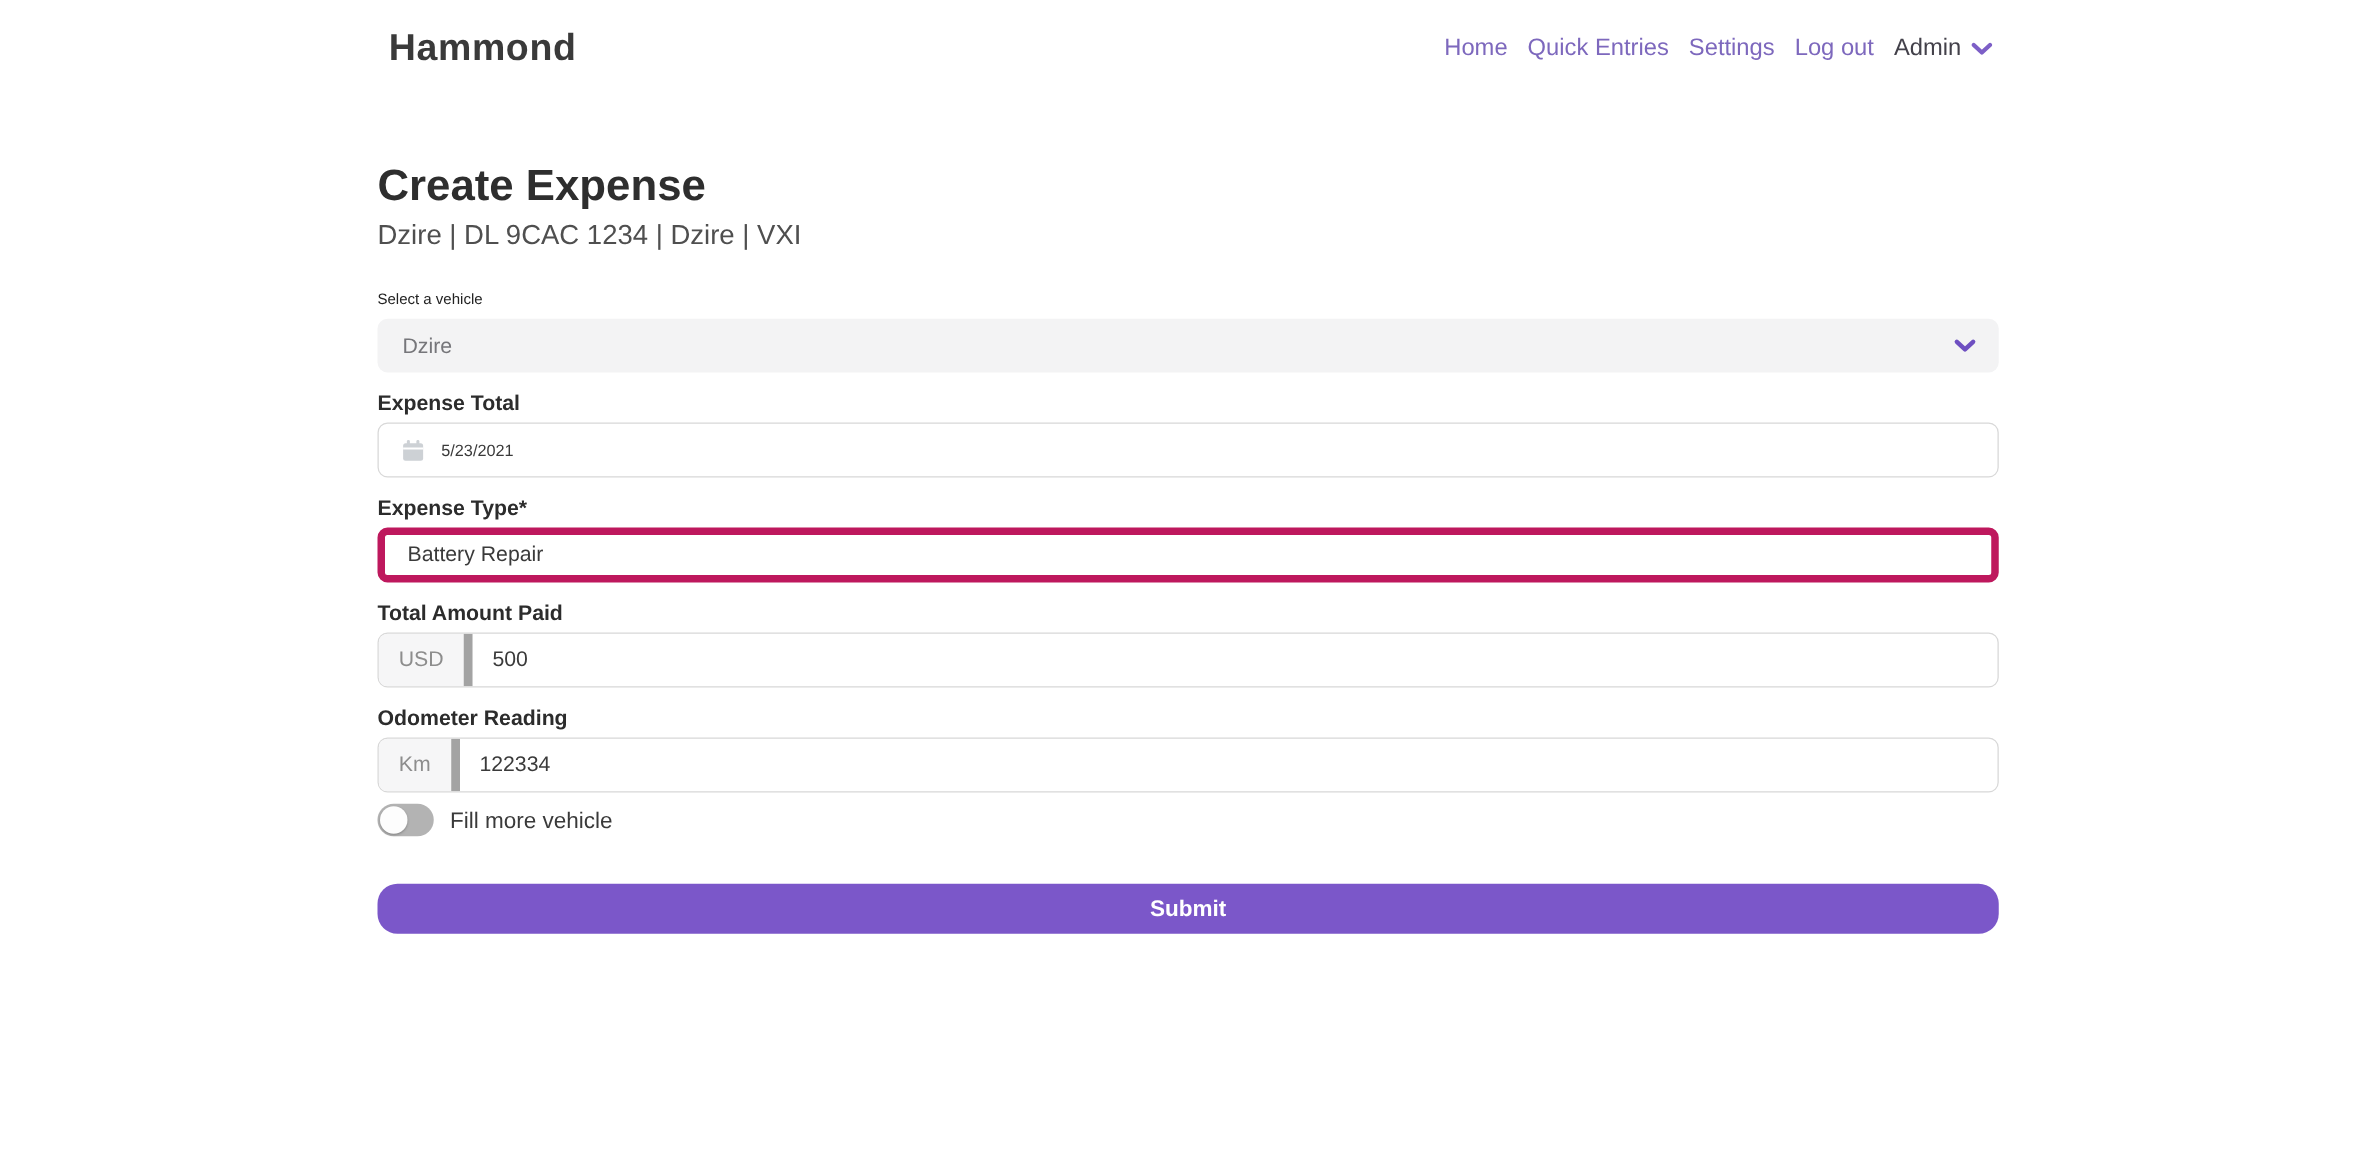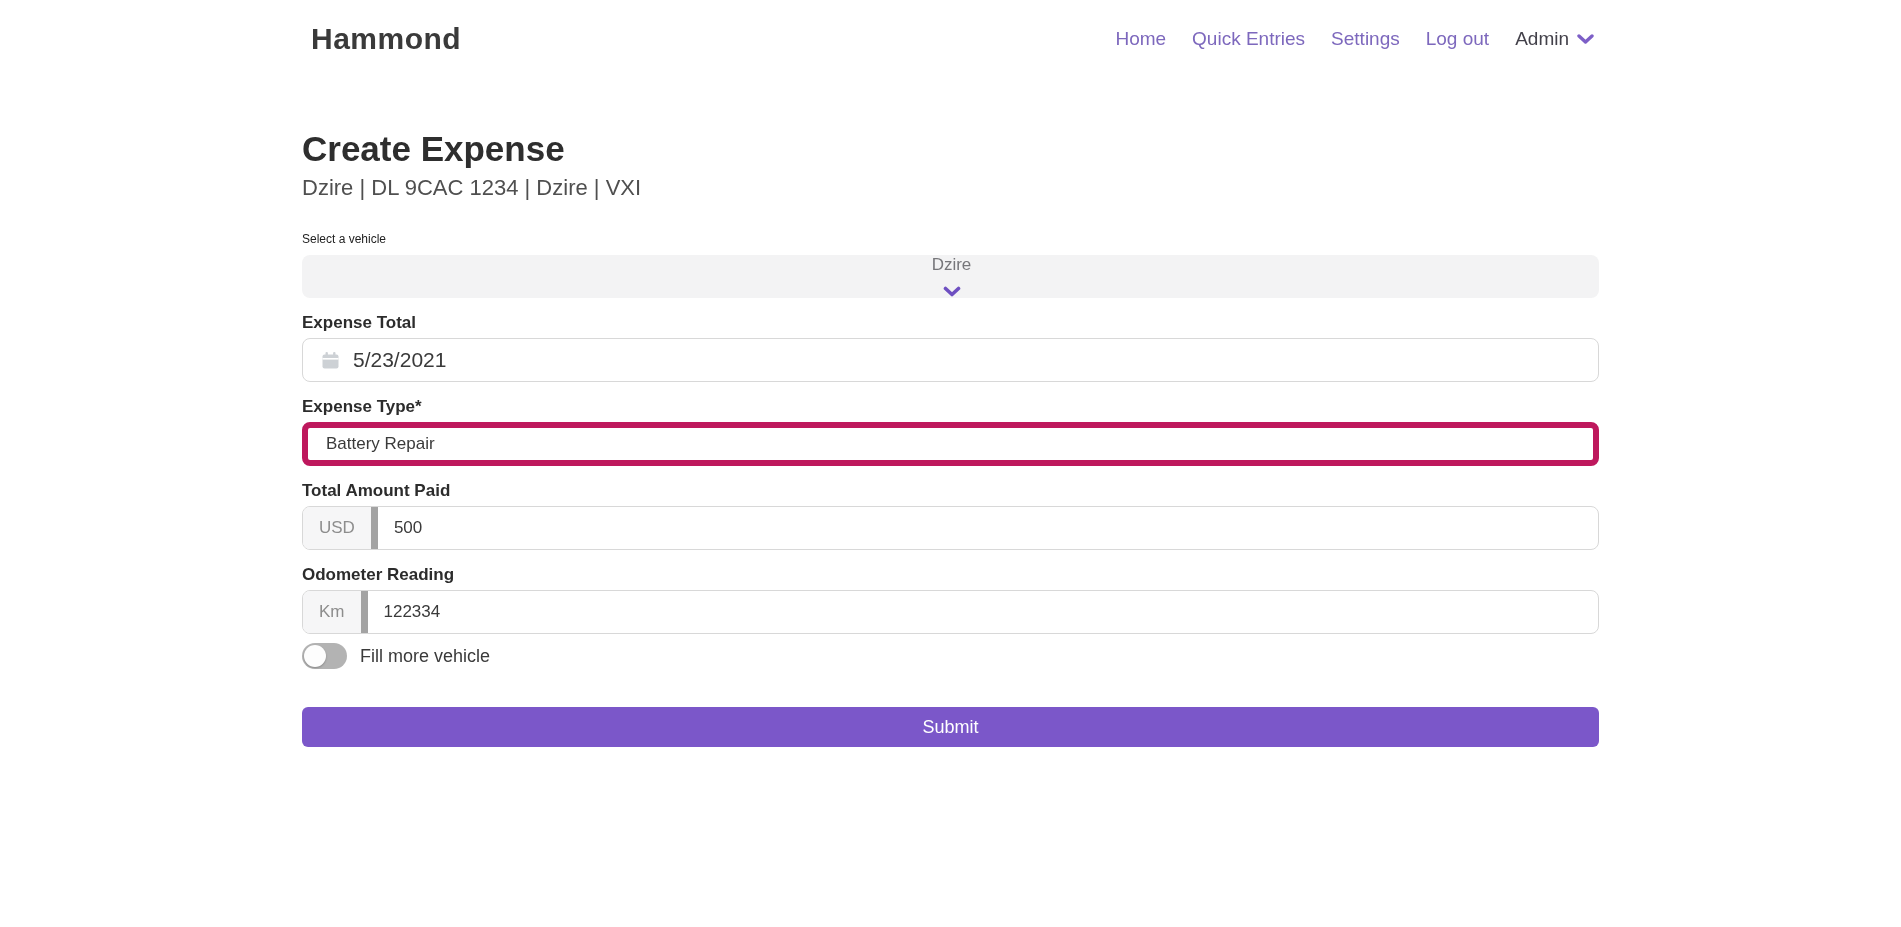--- a/index.html
+++ b/index.html
@@ -20,21 +20,21 @@
   .brand {
     font-size: 30px;
     font-weight: 700;
     color: #3a3a3a;
     letter-spacing: 0.5px;
     cursor: pointer;
   }
   .nav-links {
     display: flex;
     align-items: center;
-    gap: 26px;
+    gap: 16px;
     margin-right: -4px;
   }
   .nav-link {
     font-size: 19px;
     color: #7d68bd;
     text-decoration: none;
     cursor: pointer;
   }
   .user-menu {
     display: flex;
@@ -83,21 +83,20 @@
   .select-box {
     margin-top: 5px;
     height: 43px;
     background: #f3f3f4;
     border-radius: 8px;
     display: flex;
     align-items: center;
     justify-content: space-between;
     padding: 0 18px 0 20px;
     cursor: pointer;
-    flex-direction: column;
   }
   .select-value {
     font-size: 17px;
     color: #76767a;
   }
   
   .text-input {
     margin-top: 4px;
     width: 100%;
     height: 44px;
@@ -119,21 +118,21 @@
     border-radius: 8px;
     display: flex;
     align-items: center;
     padding: 0 18px;
     gap: 13px;
     background: #fff;
   }
   .date-wrap input {
     border: none;
     outline: none;
-    font-size: 21px;
+    font-size: 13px;
     color: #3a3a3a;
     font-family: inherit;
     flex: 1;
     background: transparent;
   }
   
   .input-group {
     margin-top: 4px;
     height: 44px;
     border: 1px solid #d8d8d8;
@@ -190,29 +189,30 @@
   .toggle-label {
     font-size: 18px;
     color: #3a3a3a;
   }
   
   .submit-btn {
     margin-top: 38px;
     width: 100%;
     height: 40px;
     border: none;
-    border-radius: 6px;
+    border-radius: 16px;
     background: #7b57c9;
     color: #ffffff;
     font-size: 18px;
     font-family: inherit;
     cursor: pointer;
     display: flex;
     align-items: center;
     justify-content: center;
+    font-weight: bold;
   }
 </style>
 </head>
 <body>
 
 <header class="navbar">
   <div class="brand">Hammond</div>
   <nav class="nav-links">
     <a class="nav-link">Home</a>
     <a class="nav-link">Quick Entries</a>

